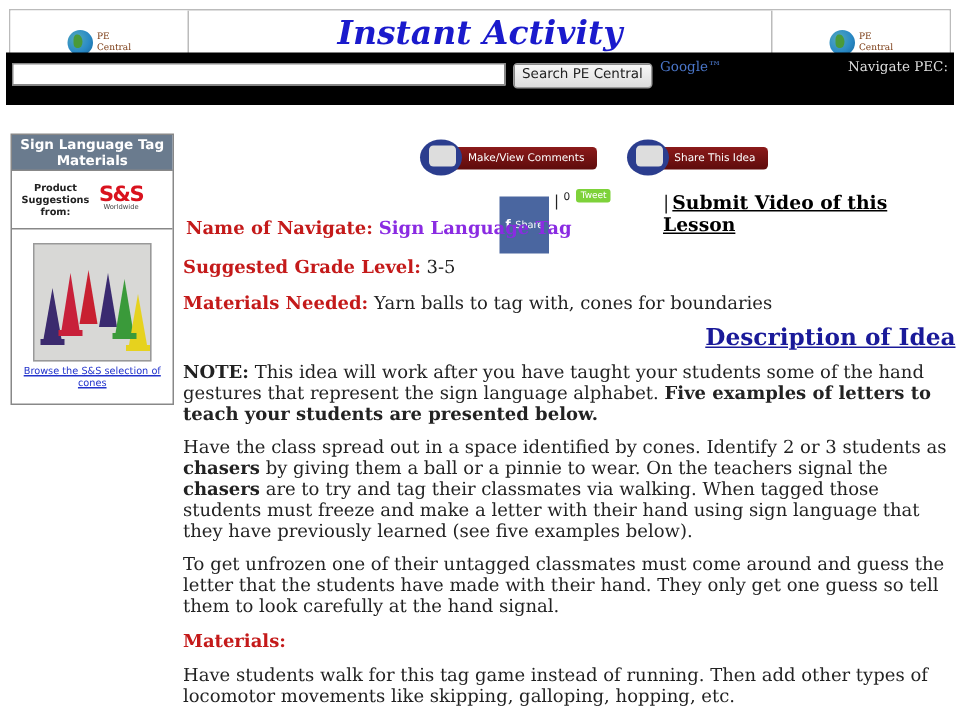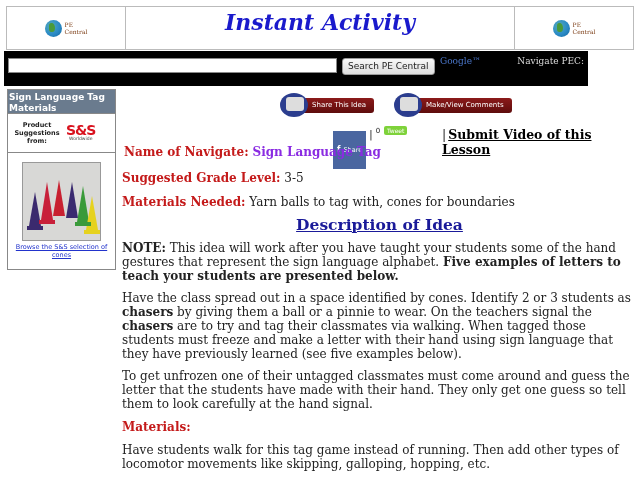--- a/index.html
+++ b/index.html
@@ -5,29 +5,29 @@
   html, body { margin:0; padding:0; }
   body { width:640px; height:480px; overflow:hidden; background:#fff; font-family:"DejaVu Serif", serif; color:#222; position:relative; }
   .header { position:absolute; left:6px; top:6px; width:628px; height:44px; display:flex; border:1px solid #bbb; box-sizing:border-box; }
   .logo-cell { width:118px; border-right:1px solid #bbb; display:flex; align-items:center; justify-content:center; background:#fff; }
   .logo-cell.right { border-right:none; border-left:1px solid #bbb; }
   .globe { width:17px; height:17px; border-radius:50%; background:radial-gradient(circle at 35% 35%, #5ab 0%, #2a8ac6 55%, #16669b 100%); position:relative; overflow:hidden; margin-right:3px; }
   .globe:after { content:""; position:absolute; left:4px; top:3px; width:6px; height:9px; background:#4a9a3a; border-radius:40% 60% 50% 40%; }
   .logo-text { font-size:6px; line-height:7px; color:#7a3a12; font-family:"DejaVu Serif", serif; }
   .title-cell { flex:1; display:flex; align-items:flex-start; justify-content:center; }
   .title { font-family:"DejaVu Serif", serif; font-style:italic; font-weight:bold; color:#1a1acc; font-size:22px; margin-top:2px; }
-  .searchbar { position:absolute; left:4px; top:51px; width:584px; height:35px; background:#000; }
+  .searchbar { position:absolute; left:4px; top:35px; width:632px; height:35px; background:#000; }
   .search-input { position:absolute; left:4px; top:7px; width:327px; height:13px; background:#fff; border:1px solid #888; }
   .search-btn { position:absolute; left:338px; top:7px; height:15px; padding:0 5px; border:1px solid #999; border-radius:3px; background:linear-gradient(#f8f8f8,#ddd); font-family:"DejaVu Sans", sans-serif; font-size:9px; line-height:15px; color:#222; }
   .google { position:absolute; left:436px; top:5px; font-family:"DejaVu Serif", serif; font-size:9px; color:#4a76c9; }
   .nav-label { position:absolute; right:4px; top:5px; font-family:"DejaVu Serif", serif; font-size:9px; color:#ddd; }
   .nav-select { position:absolute; left:507px; top:16px; width:123px; height:13px; background:#fff; border:1px solid #aaa; border-radius:2px; font-family:"DejaVu Sans", sans-serif; font-size:8.5px; line-height:13px; padding-left:3px; box-sizing:border-box; color:#222; }
   .nav-select .chev { position:absolute; right:3px; top:0; font-size:7px; }
   .sidebar { position:absolute; left:7px; top:89px; width:109px; height:181px; border:1px solid #888; box-sizing:border-box; background:#fff; }
-  .sb-head { background:#6a7b8e; color:#fff; font-family:"DejaVu Sans", sans-serif; font-weight:bold; font-size:9px; line-height:11px; padding:2px 1px; height:24px; box-sizing:border-box; border-bottom:1px solid #888; }
+  .sb-head { background:#6a7b8e; color:#fff; text-align:center; font-family:"DejaVu Sans", sans-serif; font-weight:bold; font-size:9px; line-height:11px; padding:2px 1px; height:24px; box-sizing:border-box; border-bottom:1px solid #888; }
   .sb-prod { height:38px; display:flex; align-items:center; border-bottom:1px solid #888; }
   .sb-prod-text { width:58px; text-align:center; font-family:"DejaVu Sans", sans-serif; font-weight:bold; font-size:6.5px; line-height:8px; color:#222; }
   .ss-logo { font-family:"DejaVu Sans", sans-serif; font-weight:bold; color:#d9121e; font-size:14px; letter-spacing:-1px; text-align:center; line-height:12px; }
   .ss-logo small { display:block; font-size:4.5px; color:#444; letter-spacing:0; font-weight:normal; line-height:6px; }
   .cones { margin:9px auto 0; width:77px; height:77px; background:#d8d8d6; border:1px solid #999; position:relative; overflow:hidden; }
   .cone { position:absolute; bottom:14px; width:0; height:0; border-left:6px solid transparent; border-right:6px solid transparent; }
   .cone-base { position:absolute; width:16px; height:4px; }
   .sb-link { display:block; text-align:center; font-family:"DejaVu Sans", sans-serif; font-size:6.5px; line-height:8px; color:#2233cc; text-decoration:underline; margin-top:2px; padding:0 4px; }
   .actions { position:absolute; left:280px; top:92px; display:flex; gap:20px; }
   .act { position:relative; height:26px; display:flex; align-items:center; }
@@ -41,21 +41,21 @@
   .sep { font-size:10px; margin:3px 3px 0; color:#222; }
   .count { font-size:7px; margin-top:1px; color:#222; }
   .tweet { background:#7ed23a; color:#fff; font-size:6px; height:9px; line-height:9px; padding:0 3px; margin-left:4px; margin-top:0; border-radius:2px; }
   .submit { position:absolute; left:442px; top:127px; font-family:"DejaVu Serif", serif; font-weight:bold; font-size:12.5px; color:#2233cc; }
   .submit .bar { color:#222; font-weight:normal; text-decoration:none; margin-right:2px; }
   .submit a { color:#000000; text-decoration:underline; }
   .content { position:absolute; left:122px; top:145px; width:515px; font-family:"DejaVu Serif", serif; font-size:12px; line-height:14px; }
   .lbl { color:#c41a1a; font-weight:bold; }
   .activity-name { color:#8a2be2; font-weight:bold; }
   .row { margin:0; }
-  .desc-title { text-align:center; font-weight:bold; font-size:15.5px; color:#1a1a99; text-decoration:underline; margin:0; }
+  .desc-title { text-align:right; font-weight:bold; font-size:15.5px; color:#1a1a99; text-decoration:underline; margin:0; }
   p { margin:0; }
 </style>
 </head>
 <body>
 
 <div class="header">
   <div class="logo-cell">
     <div class="globe"></div>
     <div class="logo-text">
         <div>PE</div>
@@ -97,30 +97,30 @@
     <div class="cone-base" style="left:4px;bottom:10px;background:#3b2a6e;"></div>
     <div class="cone-base" style="left:16px;bottom:16px;background:#c8203a;"></div>
     <div class="cone-base" style="left:52px;bottom:14px;background:#3a9a3a;"></div>
     <div class="cone-base" style="left:61px;bottom:6px;background:#e6d21e;"></div>
   </div>
   <a class="sb-link">Browse the S&amp;S selection of cones</a>
 </div>
 
 <div class="actions">
   <div class="act">
+    <div class="act-icon">
+        <div class="in"></div>
+      </div>
+    <div class="act-btn">Make/View Comments</div>
+  </div>
+  <div class="act">
     <div class="act-icon share">
         <div class="in"></div>
       </div>
     <div class="act-btn">Share This Idea</div>
-  </div>
-  <div class="act">
-    <div class="act-icon">
-        <div class="in"></div>
-      </div>
-    <div class="act-btn">Make/View Comments</div>
   </div>
 </div>
 
 <div class="social">
   <div class="fb"><b>f</b><span>Share</span></div>
   <span class="sep">|</span>
   <span class="count">0</span>
   <div class="tweet">Tweet</div>
 </div>
 

